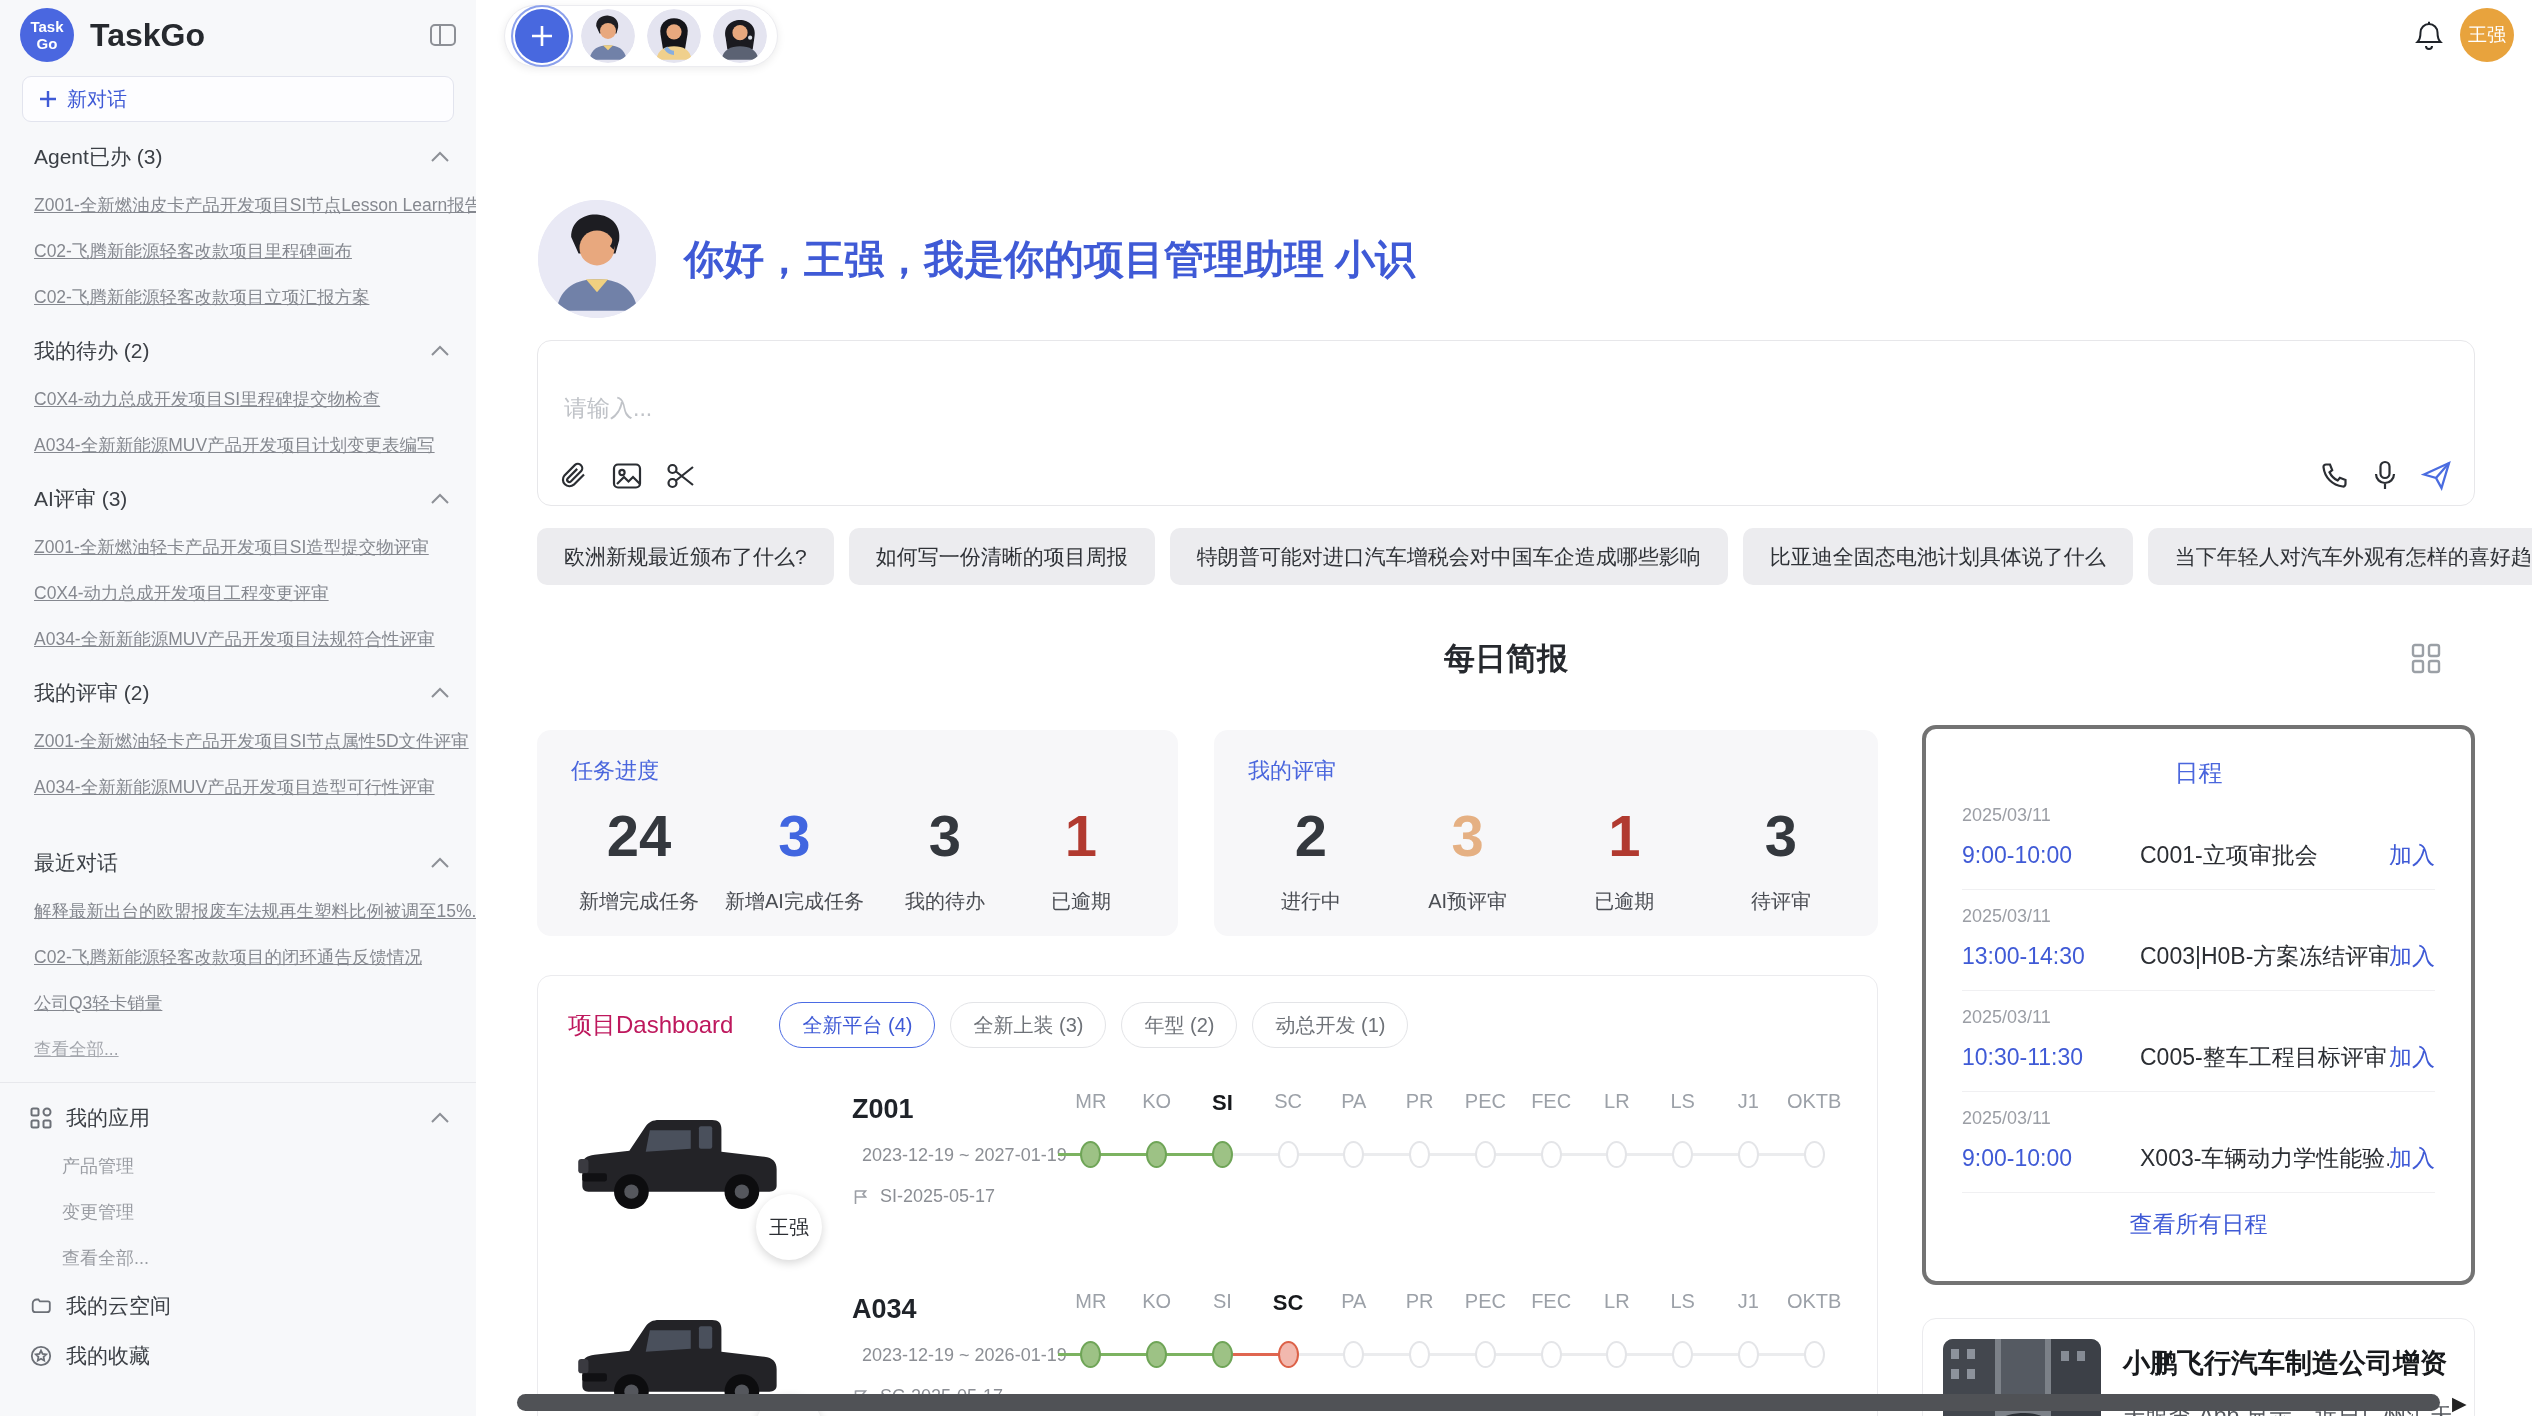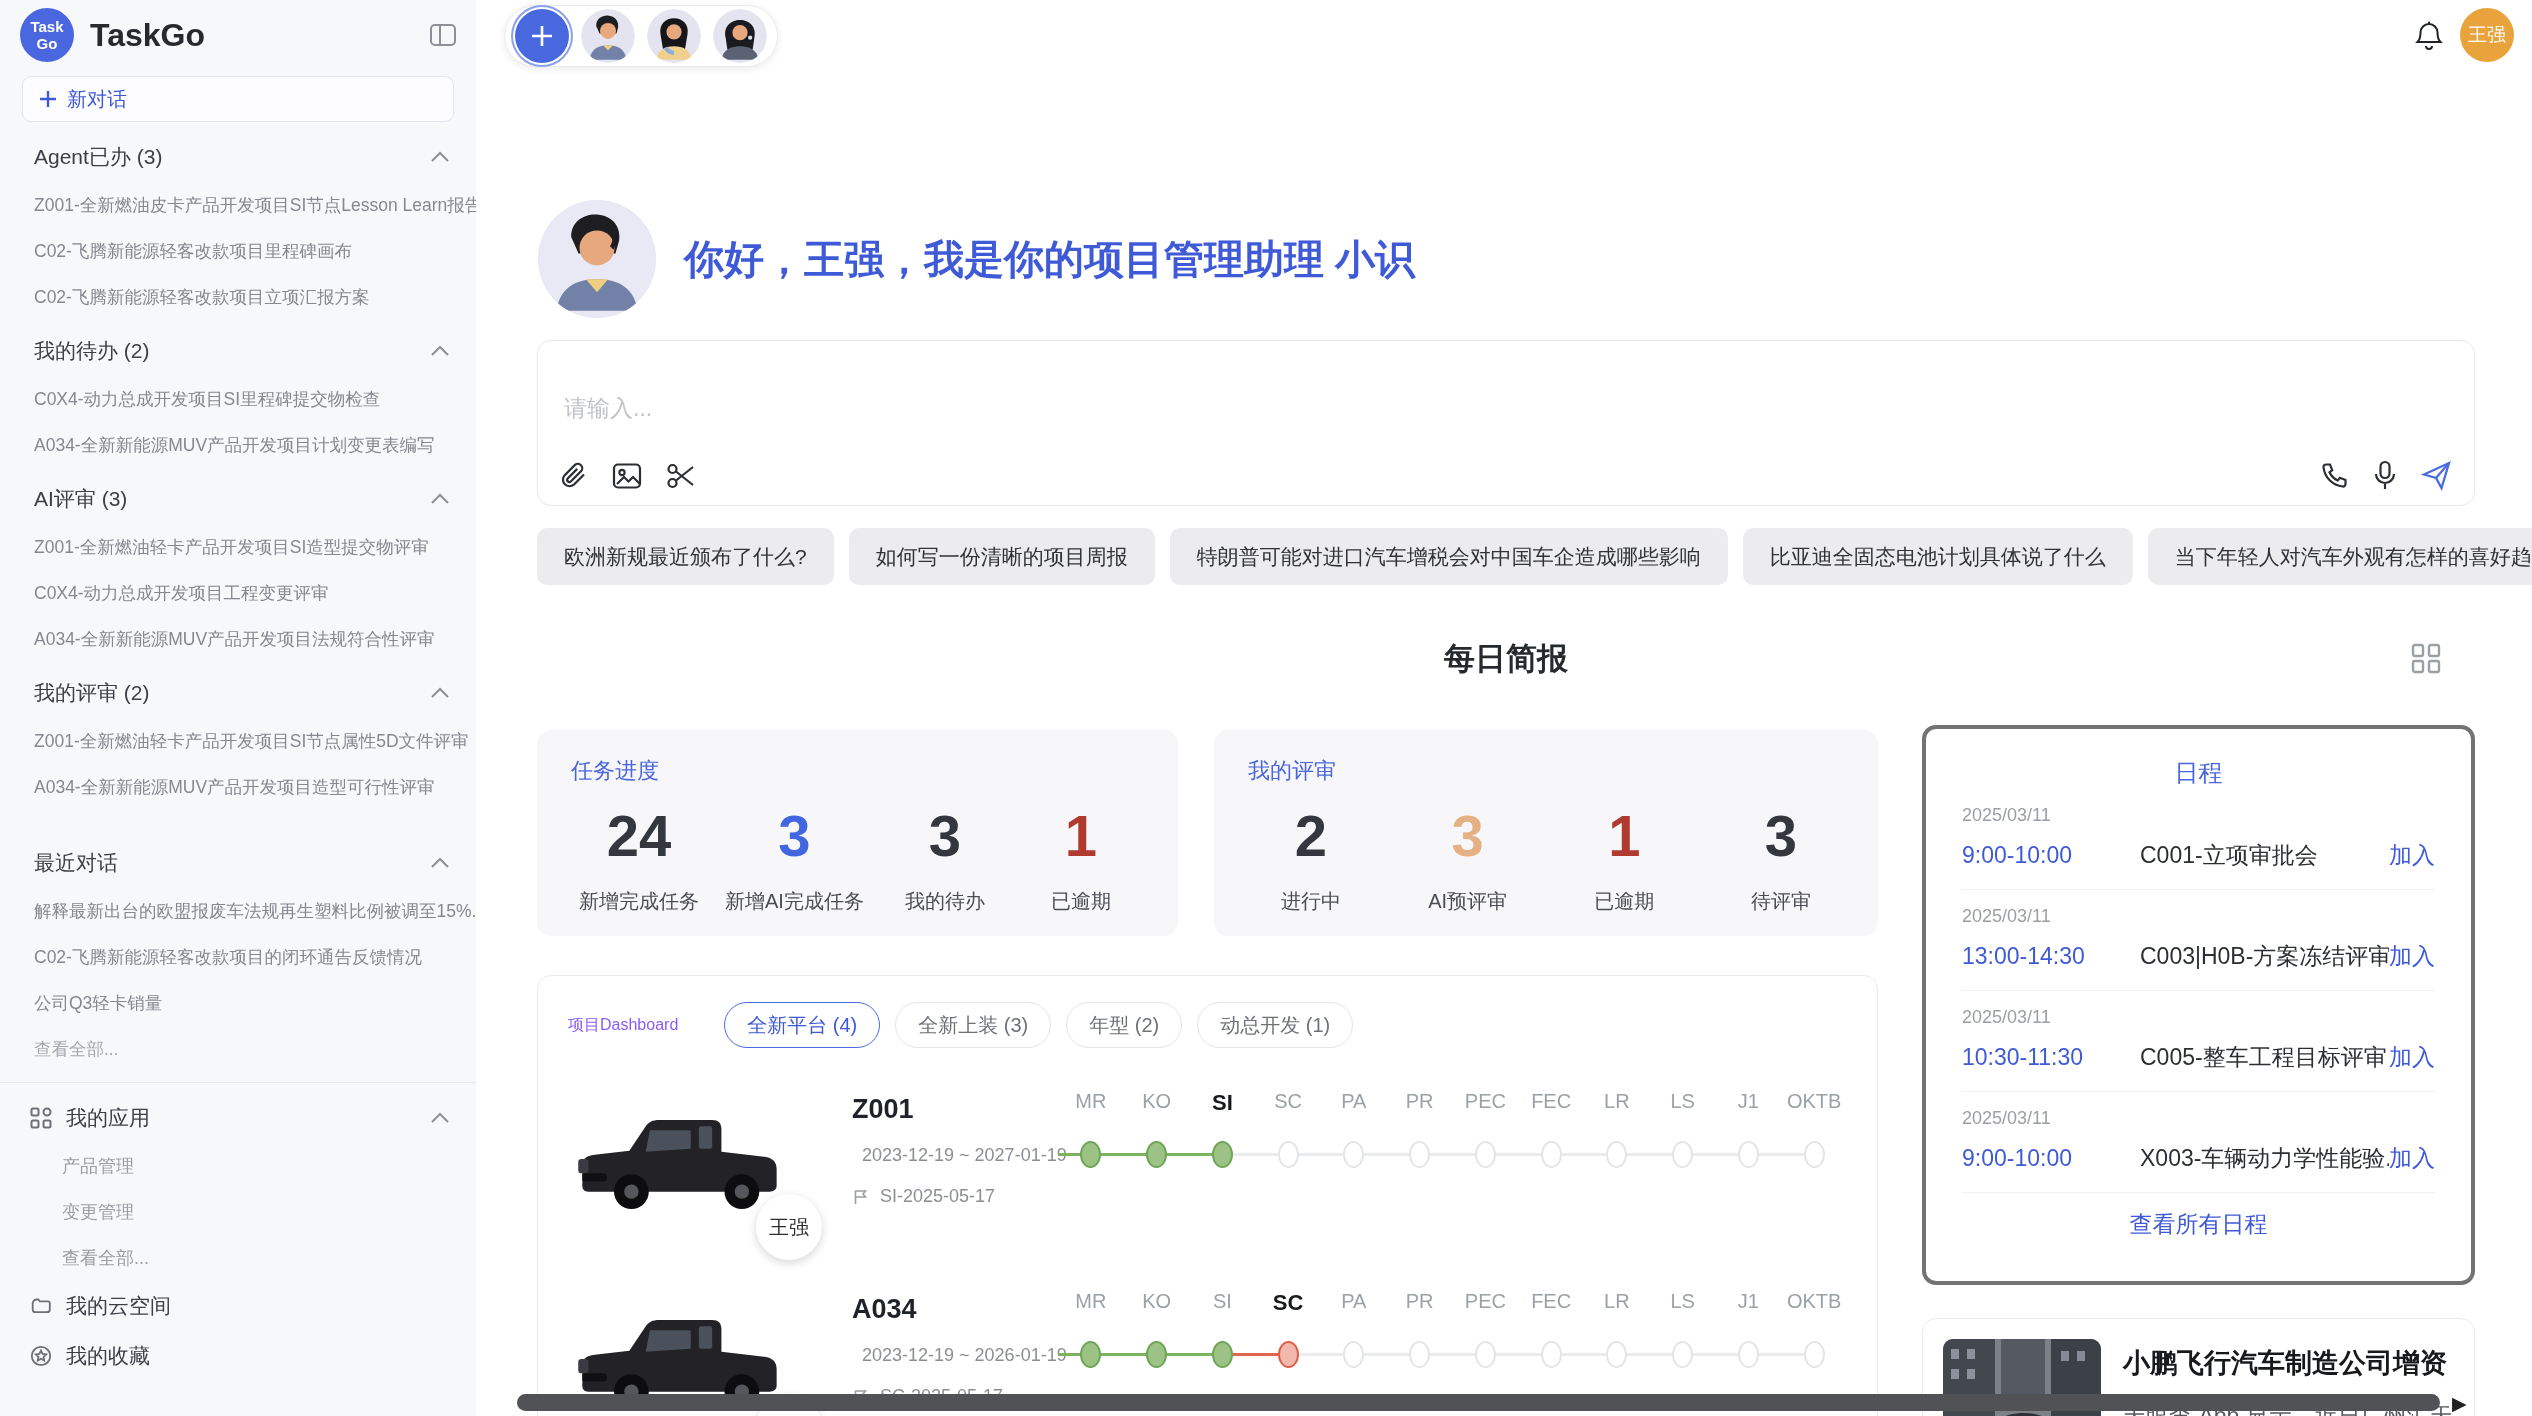--- a/index.html
+++ b/index.html
@@ -15,21 +15,21 @@
     font-size:15px; line-height:17px; font-weight:600; }
   .sb-title { font-size:32px; font-weight:700; margin-left:16px; flex:1; }
   .icon-btn { background:none; border:none; cursor:pointer; display:flex; align-items:center; }
   .new-chat { margin:6px 22px 10px; height:46px; background:#fdfdff; border:1px solid #e2e4ee;
     border-radius:9px; display:flex; align-items:center; padding:0 16px; gap:10px;
     color:#3f5ad6; font-size:20px; cursor:pointer; width:432px; }
   .sb-section { margin-top:6px; }
   .sb-head { display:flex; align-items:center; justify-content:space-between;
     padding:11px 26px 11px 34px; font-size:21px; color:#3c4046; font-weight:500; cursor:pointer; }
   .sb-item { padding:11px 10px 11px 34px; font-size:17.5px; color:#85888f; white-space:nowrap;
-    overflow:hidden; cursor:pointer; }
+    overflow:hidden; cursor:pointer;text-decoration:underline; }
   .sb-item.dim { color:#a4a7ad; }
   .sb-divider { height:1px; background:#e7e8ec; margin:10px 0; }
   .sb-row { display:flex; align-items:center; gap:14px; padding:11px 26px 11px 30px;
     font-size:21px; color:#3c4046; cursor:pointer; }
   .sb-sub { padding:11px 10px 11px 62px; font-size:18px; color:#9a9da3; white-space:nowrap;
     overflow:hidden; cursor:pointer; }
   .chev { stroke:#8d9096; stroke-width:2; fill:none; }
 
   
   .main { position:absolute; left:476px; top:0; right:0; bottom:0; background:#fff; }
@@ -75,21 +75,21 @@
   .stat-card.c2 { left:738px; width:664px; }
   .stat-title { font-size:22px; color:#4a66dd; }
   .stat-row { display:flex; justify-content:space-between; margin-top:18px; padding:0 8px; }
   .stat { text-align:center; min-width:110px; }
   .stat-num { font-size:58px; font-weight:600; line-height:64px; }
   .stat-lab { font-size:20px; color:#4a4d53; margin-top:20px; }
 
   .dash-card { position:absolute; left:61px; top:975px; width:1341px; height:560px;
     background:#fff; border:1px solid #ebebee; border-radius:14px; padding:26px 30px; }
   .dash-head { display:flex; align-items:center; gap:46px; }
-  .dash-title { font-size:16px; color:#8b5cf6; }
+  .dash-title { font-size:24px; color:#be185d; }
   .pills { display:flex; gap:15px; }
   .pill { height:46px; border-radius:23px; padding:0 22px; font-size:20px; background:#fff;
     border:1px solid #e3e4e7; color:#6e7278; cursor:pointer; white-space:nowrap;
     font-family:"Liberation Sans","DejaVu Sans",sans-serif; }
   .pill.active { border-color:#4b6be4; color:#3f5ad6; }
 
   .proj-row { display:flex; margin-top:40px; position:relative; height:160px; }
   .truck-wrap { width:240px; position:relative; flex:none; }
   .truck { width:225px; height:150px; }
   .owner-badge { position:absolute; right:-14px; bottom:-12px; width:66px; height:66px;

